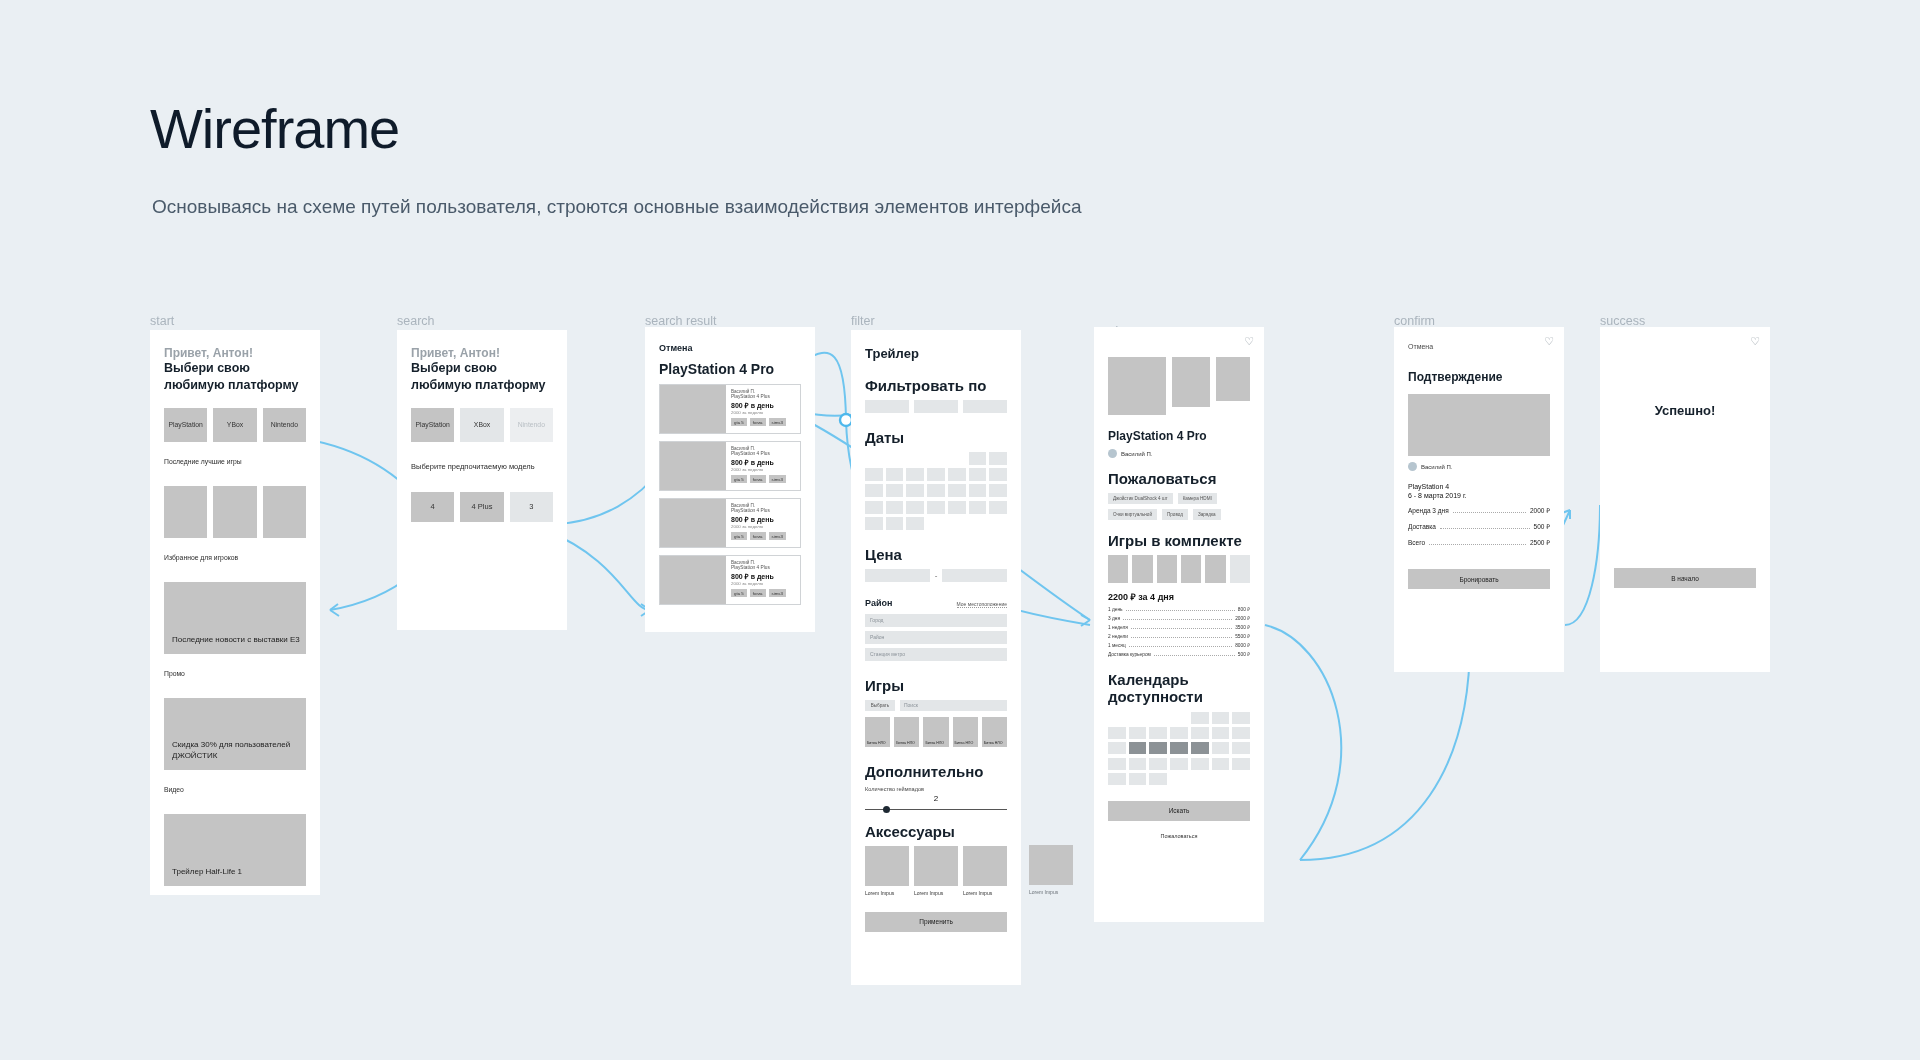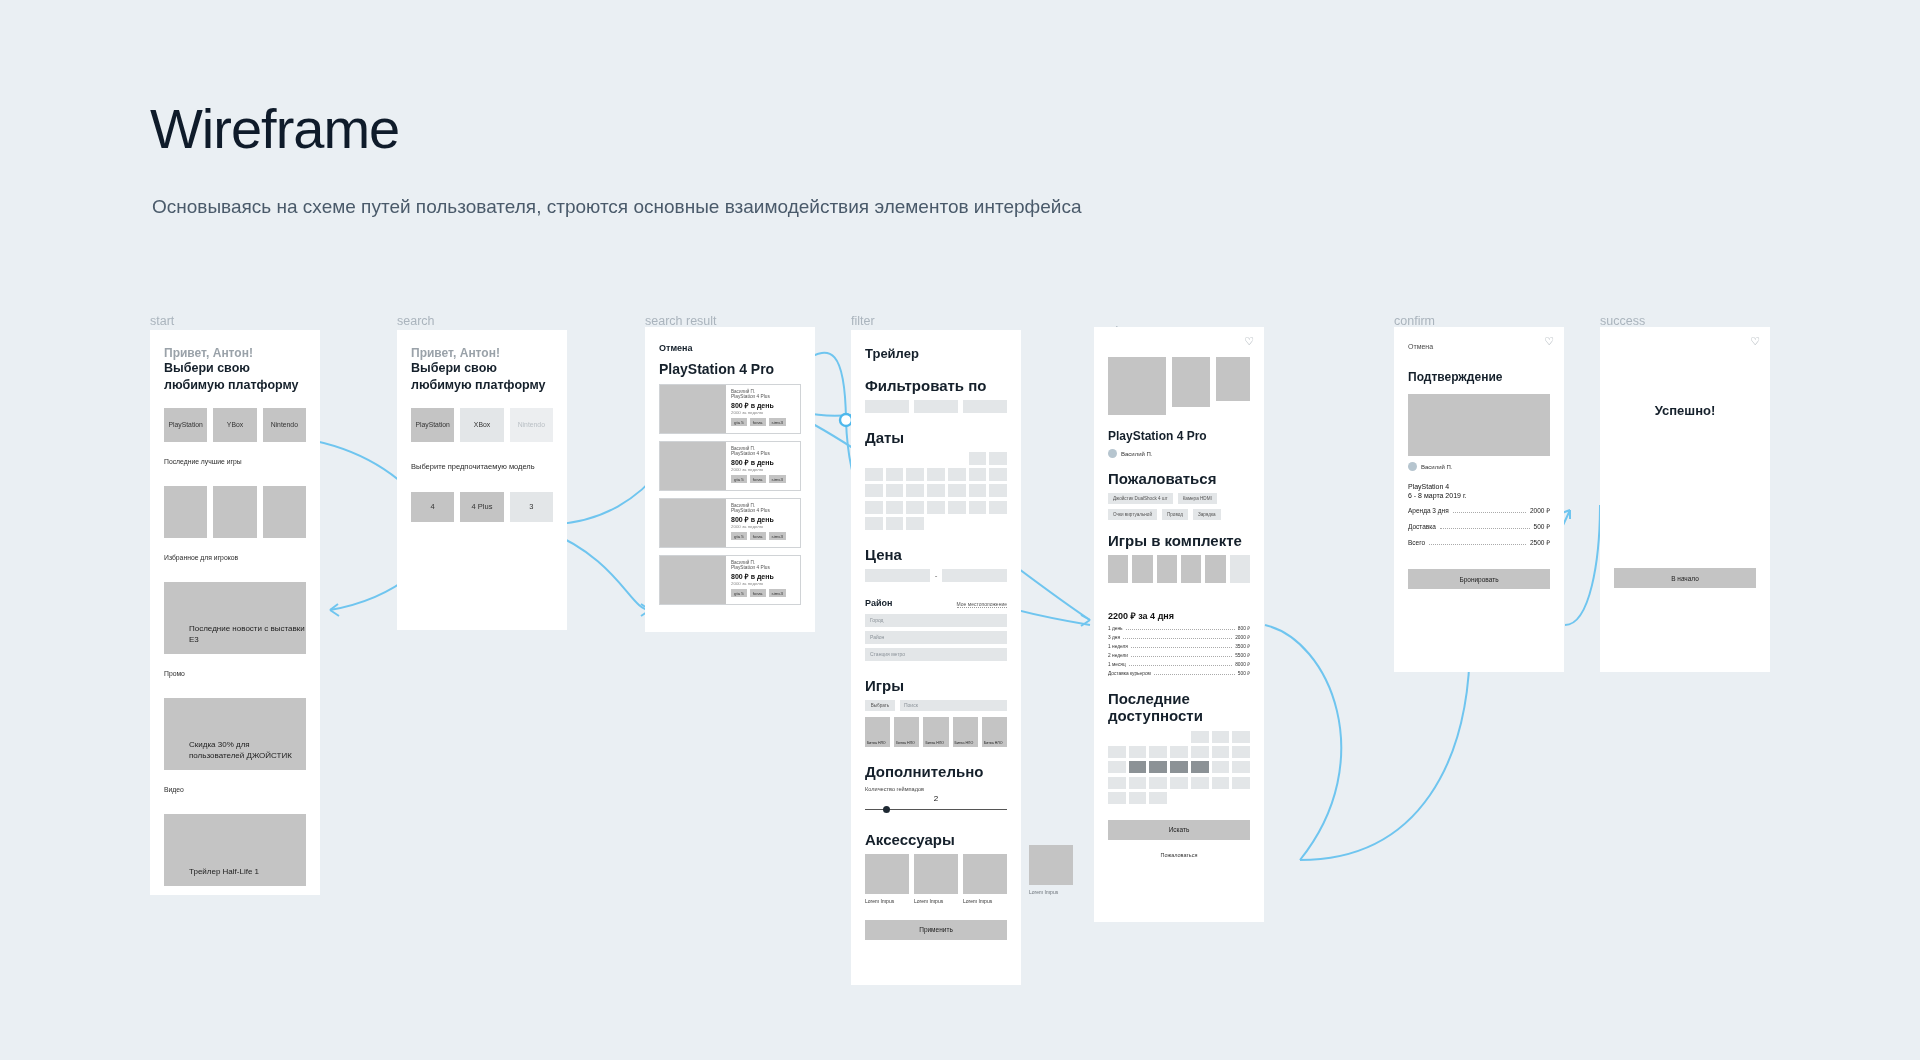--- a/index.html
+++ b/index.html
@@ -38,21 +38,21 @@
   .st-h { font-size: 12.5px; font-weight: bold; color: #15202b; line-height: 1.35; }
   .plat-row { display: flex; gap: 6px; margin-top: 14px; }
   .plat-btn {
     height: 34px; flex: 1; display: flex; align-items: center; justify-content: center;
     font-size: 6.8px; color: #333;
   }
   .sec-label { font-size: 6.8px; color: #2b2b2b; margin-top: 16px; margin-bottom: 21px; }
   .tiles { display: flex; gap: 6px; }
   .tile { width: 44px; height: 52px; }
   .wide-card { width: 100%; height: 72px; position: relative; }
-  .wide-card span { position: absolute; left: 25px; bottom: 8px; font-size: 8px; color: #1d1d1d; line-height: 1.35; }
+  .wide-card span { position: absolute; left: 8px; bottom: 8px; font-size: 8px; color: #1d1d1d; line-height: 1.35; }
 
   
   #s-search { left: 397px; top: 330px; width: 170px; height: 300px; }
   .model-row { display: flex; gap: 6px; margin-top: 8px; }
   .model-btn { height: 30px; flex: 1; display: flex; align-items: center; justify-content: center; font-size: 7.5px; color: #333; }
 
   
   #s-result { left: 645px; top: 327px; width: 170px; height: 305px; }
   .res-cancel { font-size: 9px; font-weight: bold; color: #15202b; }
   .res-h { font-size: 14px; font-weight: bold; color: #15202b; margin-top: 8px; }
@@ -107,21 +107,21 @@
   .card-gal div:nth-child(3) { width: 42px; height: 44px; background: #c4c4c4; }
   .card-h { font-size: 12px; font-weight: bold; color: #15202b; margin-top: 14px; }
   .owner-row { display: flex; align-items: center; gap: 4px; margin-top: 6px; }
   .owner-av { width: 9px; height: 9px; border-radius: 50%; background: #b6c5cf; }
   .owner-name { font-size: 6px; color: #333; }
   .kit-chips { display: flex; gap: 5px; flex-wrap: wrap; margin-top: 6px; }
   .kit-chip { background: #e3e6e8; font-size: 4.6px; color: #555; padding: 3px 5px; }
   .kit-games { display: flex; gap: 4px; margin-top: 6px; }
   .kit-games div { flex: 1; height: 28px; background: #c4c4c4; }
   .kit-games div.pale { background: #e3e6e8; }
-  .tot-price { font-size: 9px; font-weight: bold; color: #111; margin-top: 26px; }
+  .tot-price { font-size: 9px; font-weight: bold; color: #111; margin-top: 7px; }
   .pt-row { display: flex; align-items: baseline; font-size: 4.8px; color: #333; margin-top: 3px; }
   .pt-row .k { white-space: nowrap; }
   .pt-row .dots { flex: 1; border-bottom: 1px dotted #aaa; margin: 0 3px 1px; }
   .avail { display: grid; grid-template-columns: repeat(7, 1fr); gap: 3.2px; margin-top: 7px; }
   .avail div { height: 12px; background: #e3e6e8; }
   .avail div.dark { background: #8c9296; }
   .avail div.empty { background: transparent; }
   .search-btn { height: 20px; background: #c4c4c4; display: flex; align-items: center; justify-content: center; font-size: 6.5px; color: #222; margin-top: 16px; }
   .report { font-size: 5.5px; color: #333; text-align: center; margin-top: 12px; }
 
@@ -368,21 +368,21 @@
         <span>Битва НЛО</span>
       </div>
   </div>
   <div class="f-sec">Дополнительно</div>
   <div class="pads-label">Количество геймпадов</div>
   <div class="pads-num">2</div>
   <div class="slider">
     <div class="track"></div>
       <div class="knob"></div>
   </div>
-  <div class="f-sec" style="">Аксессуары</div>
+  <div class="f-sec" style="margin-top:8px">Аксессуары</div>
   <div class="acc-row">
     <div class="acc">
         <div class="box"></div>
         <div class="cap">Lorem Impus</div>
       </div>
     <div class="acc">
         <div class="box"></div>
         <div class="cap">Lorem Impus</div>
       </div>
     <div class="acc">
@@ -453,21 +453,21 @@
         <span class="k">1 месяц</span>
         <span class="dots"></span>
         <span>8000 ₽</span>
       </div>
     <div class="pt-row">
         <span class="k">Доставка курьером</span>
         <span class="dots"></span>
         <span>500 ₽</span>
       </div>
   </div>
-  <div class="f-sec" style="margin-top:14px">Последние доступности</div>
+  <div class="f-sec" style="margin-top:14px">Календарь доступности</div>
   <div class="avail">
     <div class="empty"></div>
       <div class="empty"></div>
       <div class="empty"></div>
       <div class="empty"></div>
       <div></div>
       <div></div>
       <div></div>
     <div></div>
       <div></div>

